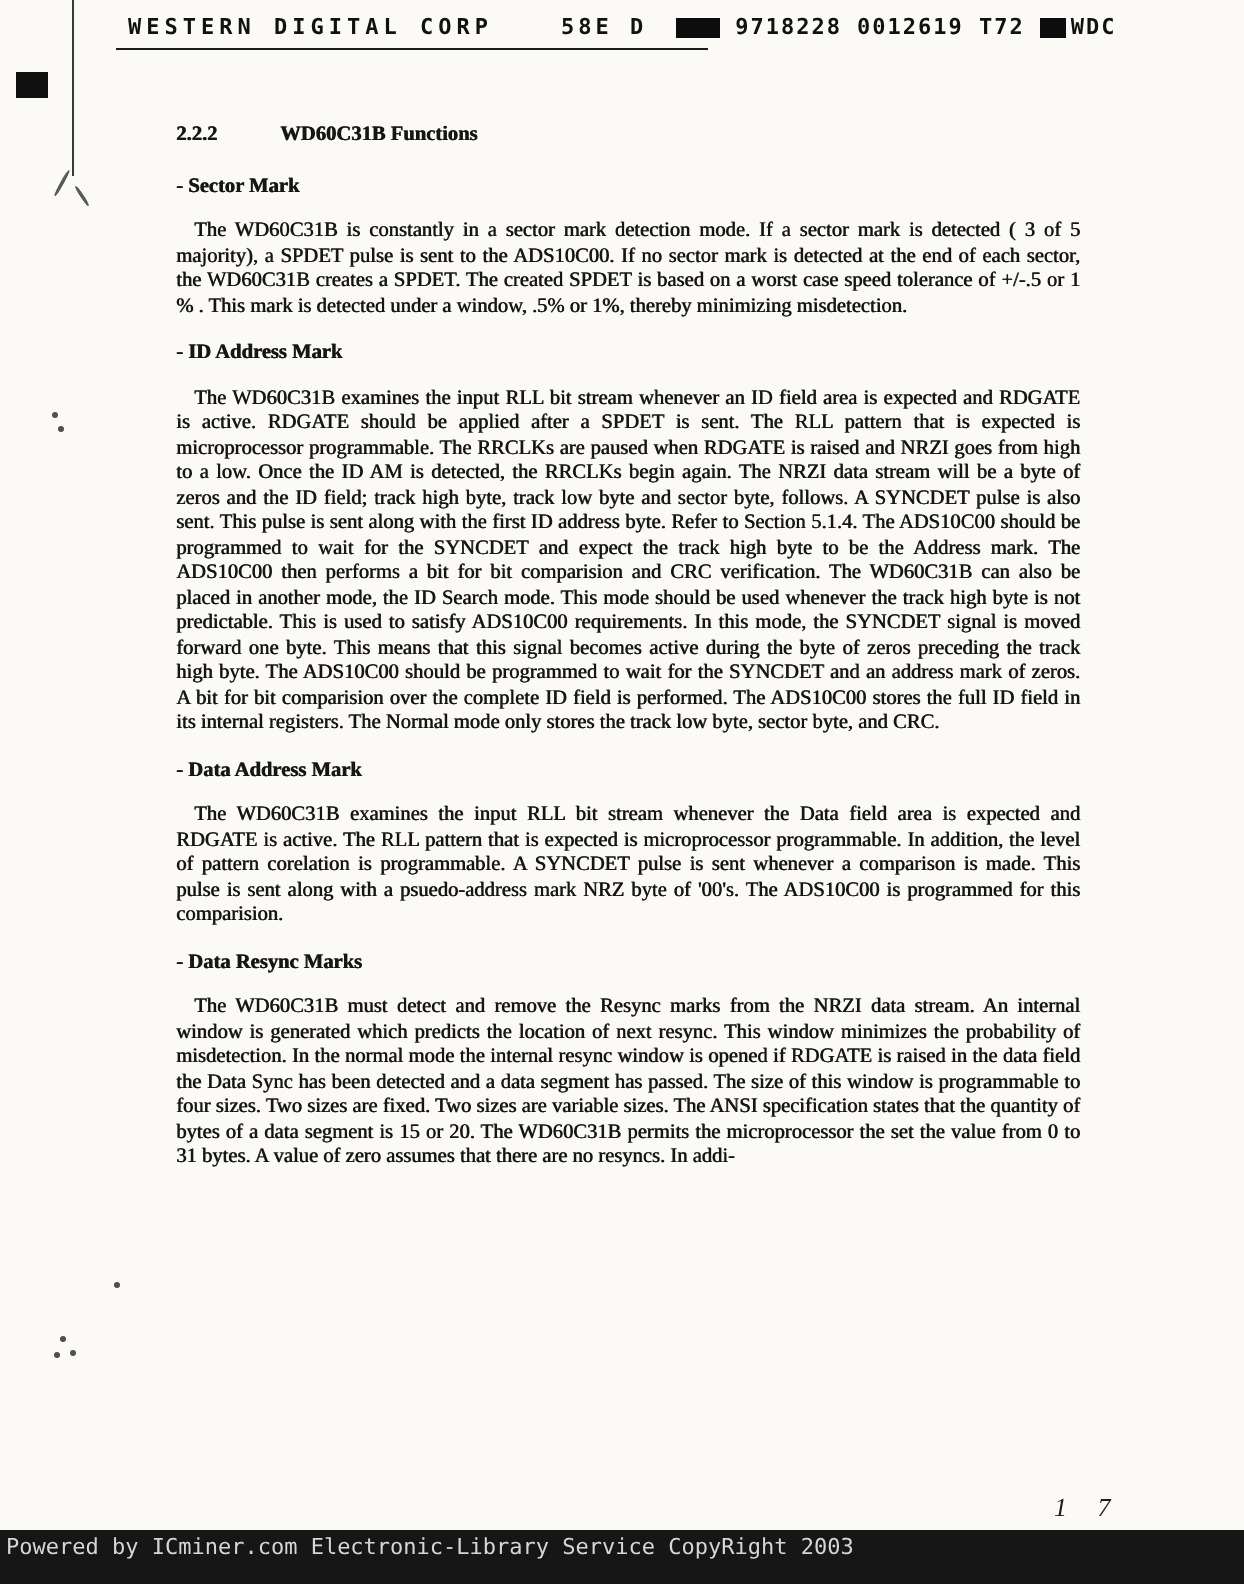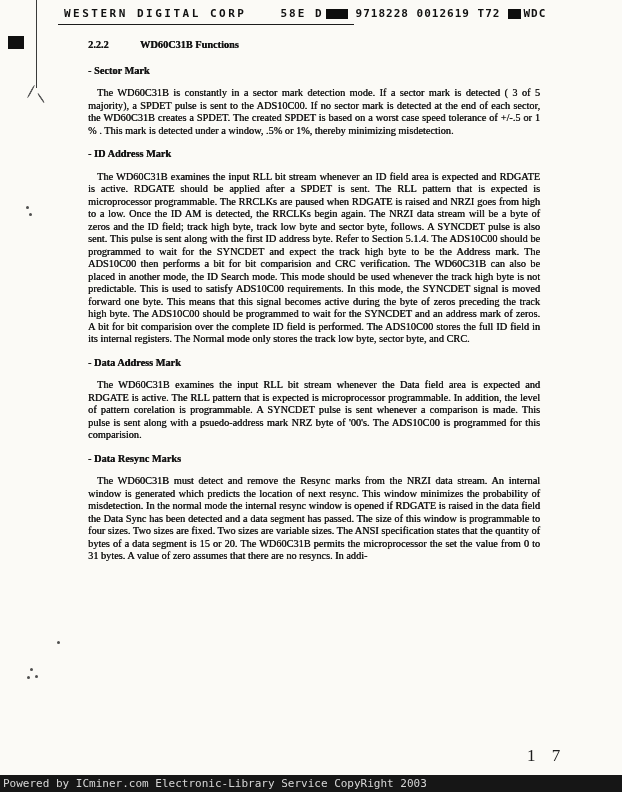--- a/index.html
+++ b/index.html
@@ -26,46 +26,46 @@
   .d6{left:57px;top:641px;}
   
   .doc-header{
     position:absolute;left:64px;top:7px;right:18px;
     display:flex;align-items:center;
     font-family:"DejaVu Sans Mono", monospace;
     font-size:11px;font-weight:bold;color:#111;
     white-space:nowrap;
   }
   .doc-header .company{letter-spacing:2.5px;margin-right:34px;}
-  .doc-header .code{letter-spacing:2px;margin-right:2px;}
+  .doc-header .code{letter-spacing:2px;margin-right:14px;}
   .doc-header .num{letter-spacing:1px;margin-right:8px;}
   .doc-header .suffix{letter-spacing:1px;}
   .bar{display:inline-block;background:#0d0d0d;height:10px;}
   .bar1{width:22px;margin-right:8px;}
   .bar2{width:13px;margin-right:2px;}
   .header-rule{position:absolute;left:58px;top:24px;width:296px;height:0;border-top:1.6px solid #1c1c1c;}
   
   .content{
-    position:absolute;left:88px;top:39px;width:452px;
+    position:absolute;left:88px;top:62px;width:452px;
     font-size:10.3px;line-height:12.5px;
     text-align:justify;
     text-shadow:0.35px 0 0 currentColor; 
   }
   .sec{display:flex;font-weight:bold;margin:0 0 13px 0;}
   .sec .num{min-width:48px;}
   .sec .title{margin-left:4px;}
   .content p{margin:0 0 11px 0;text-indent:9px;}
   .content h4{margin:0 0 10px 0;font-size:10.3px;font-weight:bold;text-align:left;}
   
   .page-number{
     position:absolute;left:527px;top:746px;
-    font-size:17px;letter-spacing:6px;color:#1d1d1d;
+    font-size:13px;font-style:italic;letter-spacing:6px;color:#1d1d1d;
   }
   .footer{
-    position:absolute;left:0;right:0;bottom:0;height:17px;
+    position:absolute;left:0;right:0;bottom:0;height:27px;
     background:#161616;color:#d6d6d6;
     font-family:"DejaVu Sans Mono", monospace;
     font-size:11px;line-height:17px;
     padding-left:3px;white-space:nowrap;
   }
 </style>
 </head>
 <body>
 
 <div>

